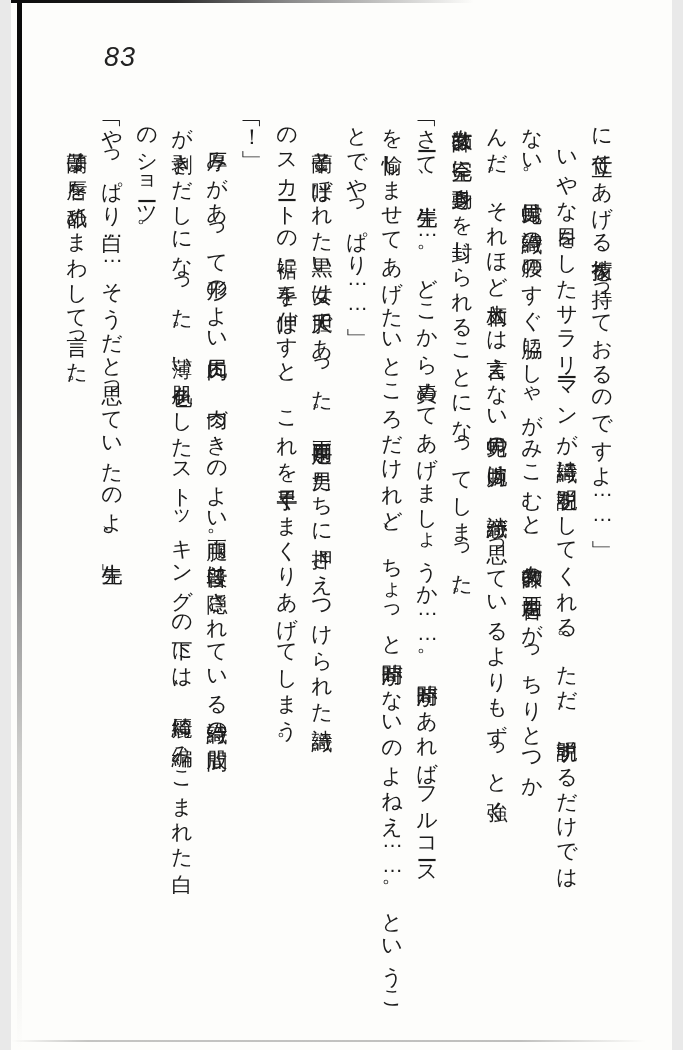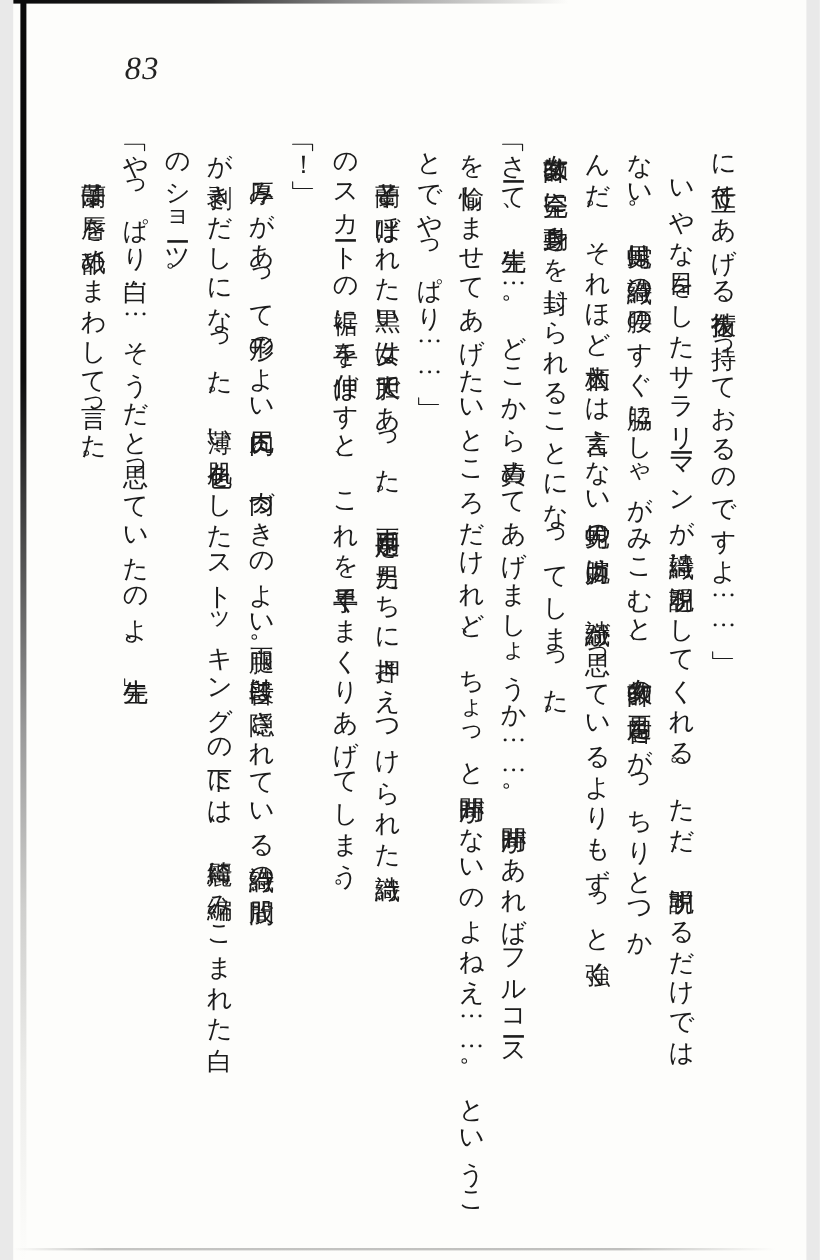--- a/index.html
+++ b/index.html
@@ -7,21 +7,21 @@
     padding: 0;
     background: #e9e9e9;
   }
   .page {
     position: relative;
     width: 661px;
     height: 1050px;
     margin: 0 auto;
     background: #fdfdfb;
     overflow: hidden;
-    font-family: Liberation Serif, serif;
+    font-family: Liberation Sans, sans-serif;
     color: #1c1c1c;
   }
   
   .edge-left {
     position: absolute;
     left: 6px;
     top: 0;
     width: 5px;
     height: 100%;
     background: linear-gradient(to bottom,

